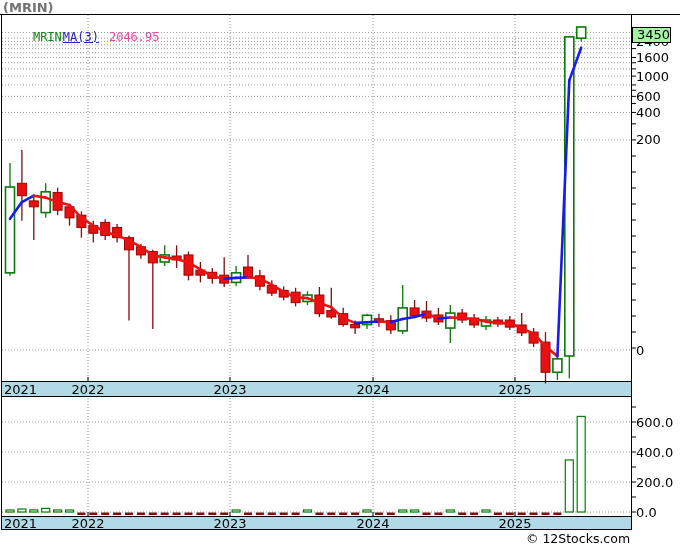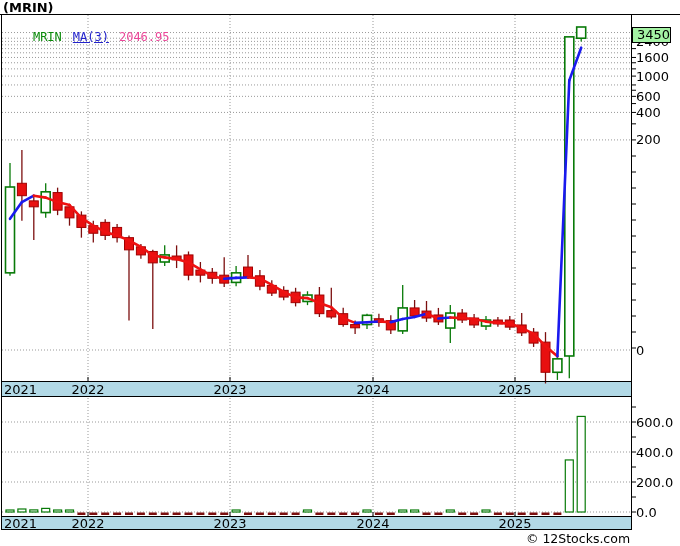--- a/index.html
+++ b/index.html
@@ -1,23 +1,23 @@
 <!DOCTYPE html>
 <html><head>
 <meta charset="utf-8">
 <style>
   html,body{margin:0;padding:0;background:#fff;}
   #stage{position:relative;width:680px;height:546px;background:#fff;overflow:hidden;
          font-family:"DejaVu Sans",sans-serif;}
   #chart-svg{position:absolute;left:0;top:0;}
   .ttl{position:absolute;left:3px;top:0;height:14px;line-height:14px;
-       font:bold 13px "DejaVu Sans",sans-serif;color:#000000;}
+       font:bold 13px "DejaVu Sans",sans-serif;color:#737373;}
   .legend{position:absolute;left:4px;top:16px;height:13px;line-height:13px;
           font:12px "DejaVu Sans Mono",monospace;white-space:pre;}
-  .legend .sym{color:#0a8a0a;margin-right:11px;}
+  .legend .sym{color:#0a8a0a;margin-right:1px;}
   .legend .ma{color:#2222cc;margin-right:10px;text-decoration:underline;}
   .legend .maval{color:#ec4899;}
   .mlegend{position:absolute;left:4px;top:400px;height:12px;line-height:12px;
            font:11px "DejaVu Sans Mono",monospace;white-space:pre;}
   .mlegend .p{color:#000;margin-right:8px;}
   .mlegend .v{color:#2222cc;}
   .badge{position:absolute;left:632px;top:27px;width:37px;height:14px;
          background:#a4f2a4;border:1px solid #000;
          font:13px "DejaVu Sans",sans-serif;color:#000;
          text-align:right;line-height:14px;}

